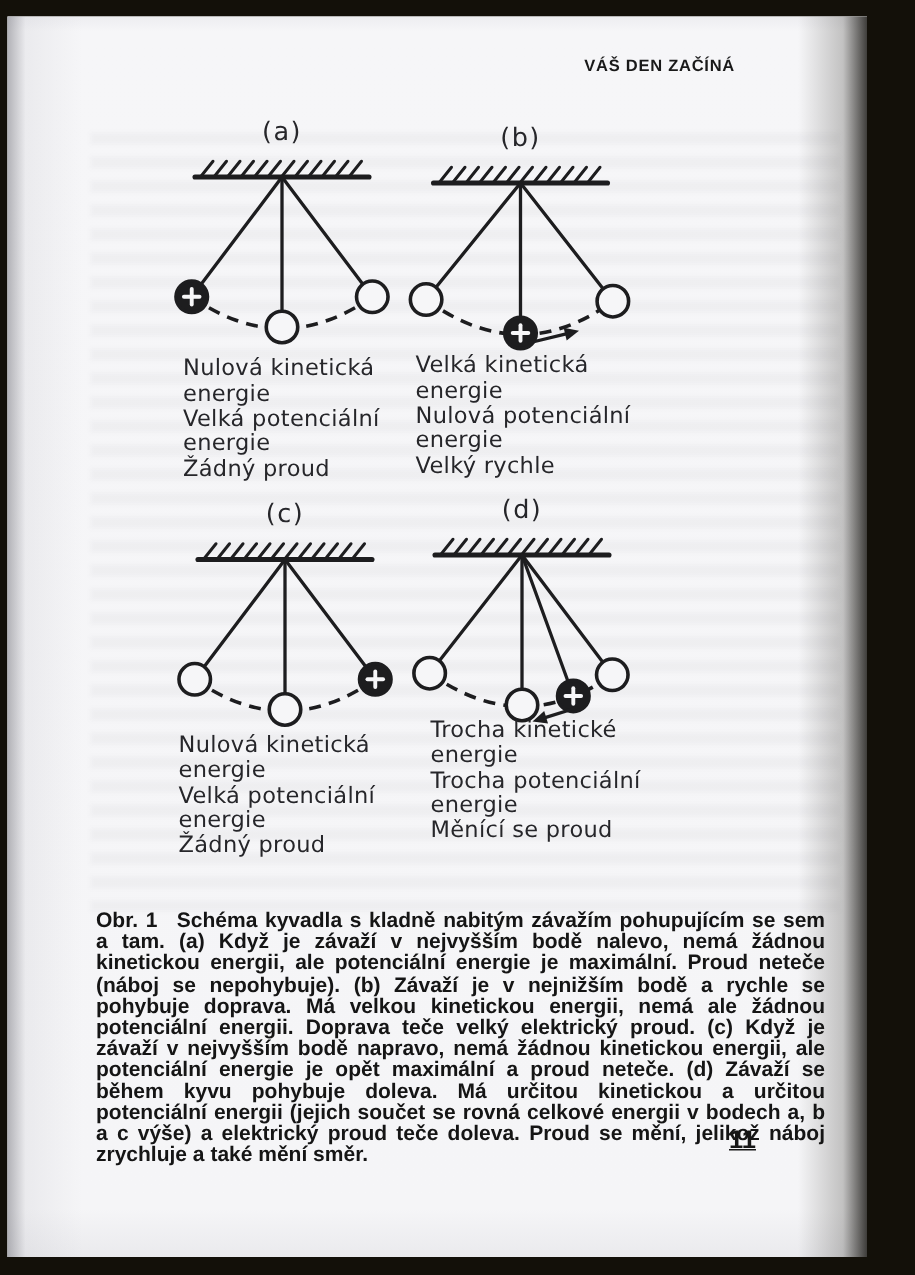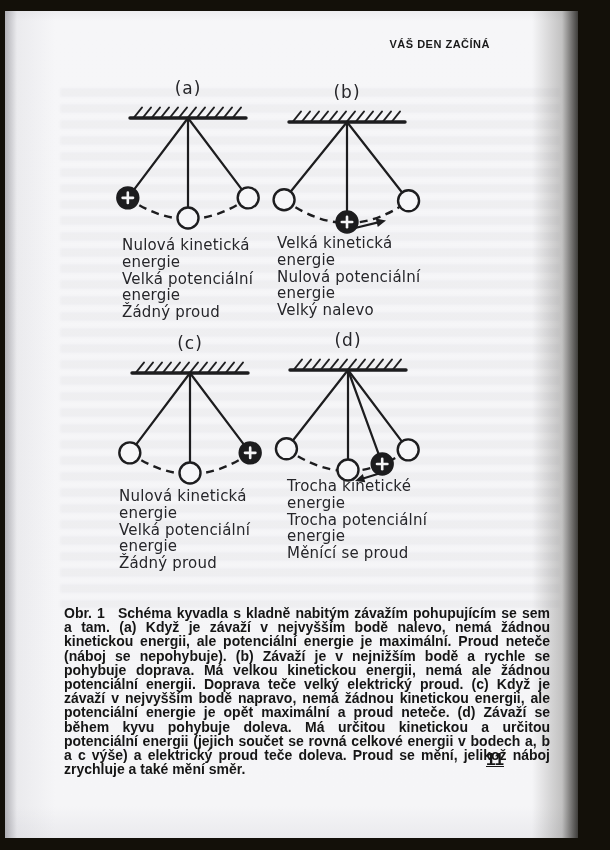--- a/index.html
+++ b/index.html
@@ -185,21 +185,21 @@
 
   <div class="fig-text hand" style="left:122px;top:237px">Nulová kinetická
 energie
 Velká potenciální
 energie
 Žádný proud</div>
   <div class="fig-text hand" style="left:277px;top:235px">Velká kinetická
 energie
 Nulová potenciální
 energie
-Velký nalevo</div>
+Velký rychle</div>
   <div class="fig-text hand" style="left:119px;top:488px">Nulová kinetická
 energie
 Velká potenciální
 energie
 Žádný proud</div>
   <div class="fig-text hand" style="left:287px;top:478px">Trocha kinetické
 energie
 Trocha potenciální
 energie
 Měnící se proud</div>

